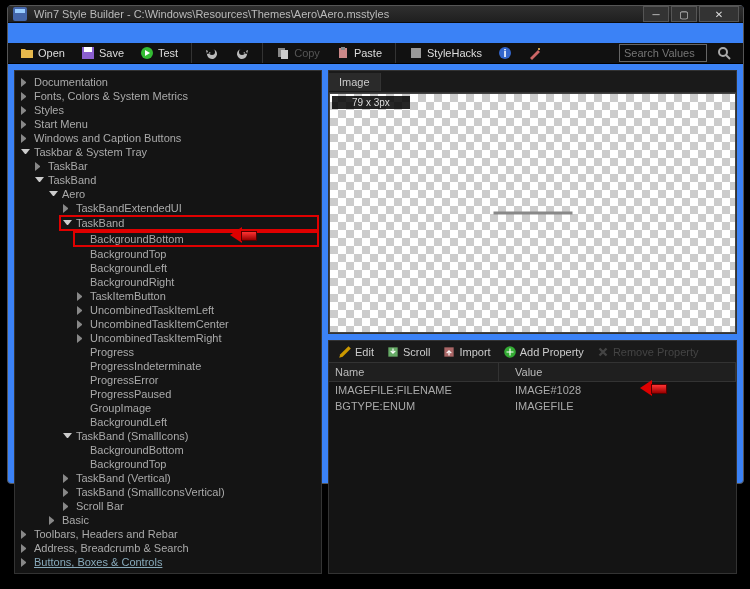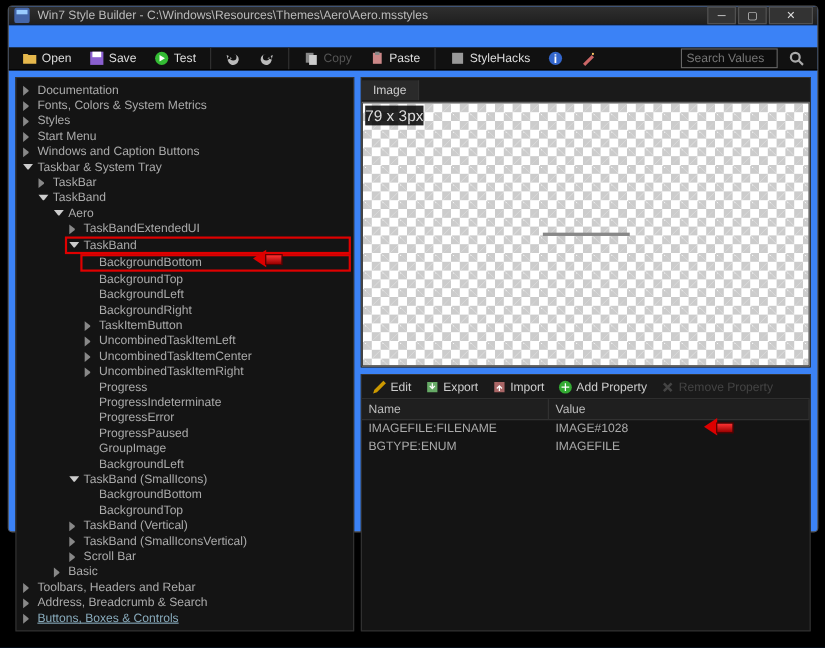--- a/index.html
+++ b/index.html
@@ -35,30 +35,30 @@
 .checker { flex: 1; position: relative; border: 1px solid #444; margin: 0;
   background-color: #fff;
   background-image:
     linear-gradient(45deg,#ccc 25%,transparent 25%),
     linear-gradient(-45deg,#ccc 25%,transparent 25%),
     linear-gradient(45deg,transparent 75%,#ccc 75%),
     linear-gradient(-45deg,transparent 75%,#ccc 75%);
   background-size: 16px 16px;
   background-position: 0 0, 0 8px, 8px -8px, -8px 0;
 }
-.dimlabel { position: absolute; top: 2px; left: 2px; background: rgba(0,0,0,.85); color: #ddd; padding: 1px 0; font-size: 14px; }
+.dimlabel { position: absolute; top: 2px; left: 2px; background: rgba(0,0,0,.85); color: #ddd; padding: 1px 20px; font-size: 10px; }
 .centerimg { position: absolute; top: 50%; left: 50%; width: 79px; height: 3px; background: #888; transform: translate(-50%,-50%); }
 .props-panel { height: 234px; display: flex; flex-direction: column; }
 .ptoolbar { height: 22px; background: #1a1a1a; border-bottom: 1px solid #333; display: flex; align-items: center; gap: 2px; padding: 0 4px; color: #ccc; }
 .pbtn { display: flex; align-items: center; gap: 3px; padding: 1px 5px; cursor: pointer; font-size: 11px; }
 .pbtn.disabled { color: #444; }
 .phdr { display: flex; background: #1f1f1f; color: #bbb; border-bottom: 1px solid #333; }
 .phdr div { padding: 3px 6px; border-right: 1px solid #333; }
 .col-name { width: 170px; }
-.col-val { flex: 1; }
+.col-val { flex: 1; margin-left: 10px; }
 .prow { display: flex; color: #aaa; padding: 1px 0; }
 .prow div { padding: 1px 6px; }
 .red-arrow { width: 26px; height: 16px; position: relative; display: inline-block; }
 .red-arrow::before { content: ""; position: absolute; left: 0; top: 0; border-right: 12px solid #d00; border-top: 8px solid transparent; border-bottom: 8px solid transparent; }
 .red-arrow::after { content: ""; position: absolute; left: 11px; top: 4px; width: 14px; height: 8px; background: linear-gradient(#f33,#900); border: 1px solid #500; }
 .arrow-tree { position: absolute; left: 222px; top: 221px; z-index: 5; }
 .arrow-prop { position: absolute; right: 77px; top: 374px; z-index: 5; }
 a.treelink { color: #8ab; text-decoration: underline; }
 </style>
 </head>
@@ -425,21 +425,21 @@
               </span>
               <span>Edit</span>
             </div>
           <div class="pbtn">
               <span class="ticon">
                 <svg viewBox="0 0 12 12">
                   <path d="M2 2h8v8H2z" fill="#6a6"></path>
                   <path d="M6 3v4m-2-2l2 2 2-2" stroke="#fff" fill="none"></path>
                 </svg>
               </span>
-              <span>Export</span>
+              <span>Scroll</span>
             </div>
           <div class="pbtn">
               <span class="ticon">
                 <svg viewBox="0 0 12 12">
                   <path d="M2 2h8v8H2z" fill="#a66"></path>
                   <path d="M6 9V5m-2 2l2-2 2 2" stroke="#fff" fill="none"></path>
                 </svg>
               </span>
               <span>Import</span>
             </div>

